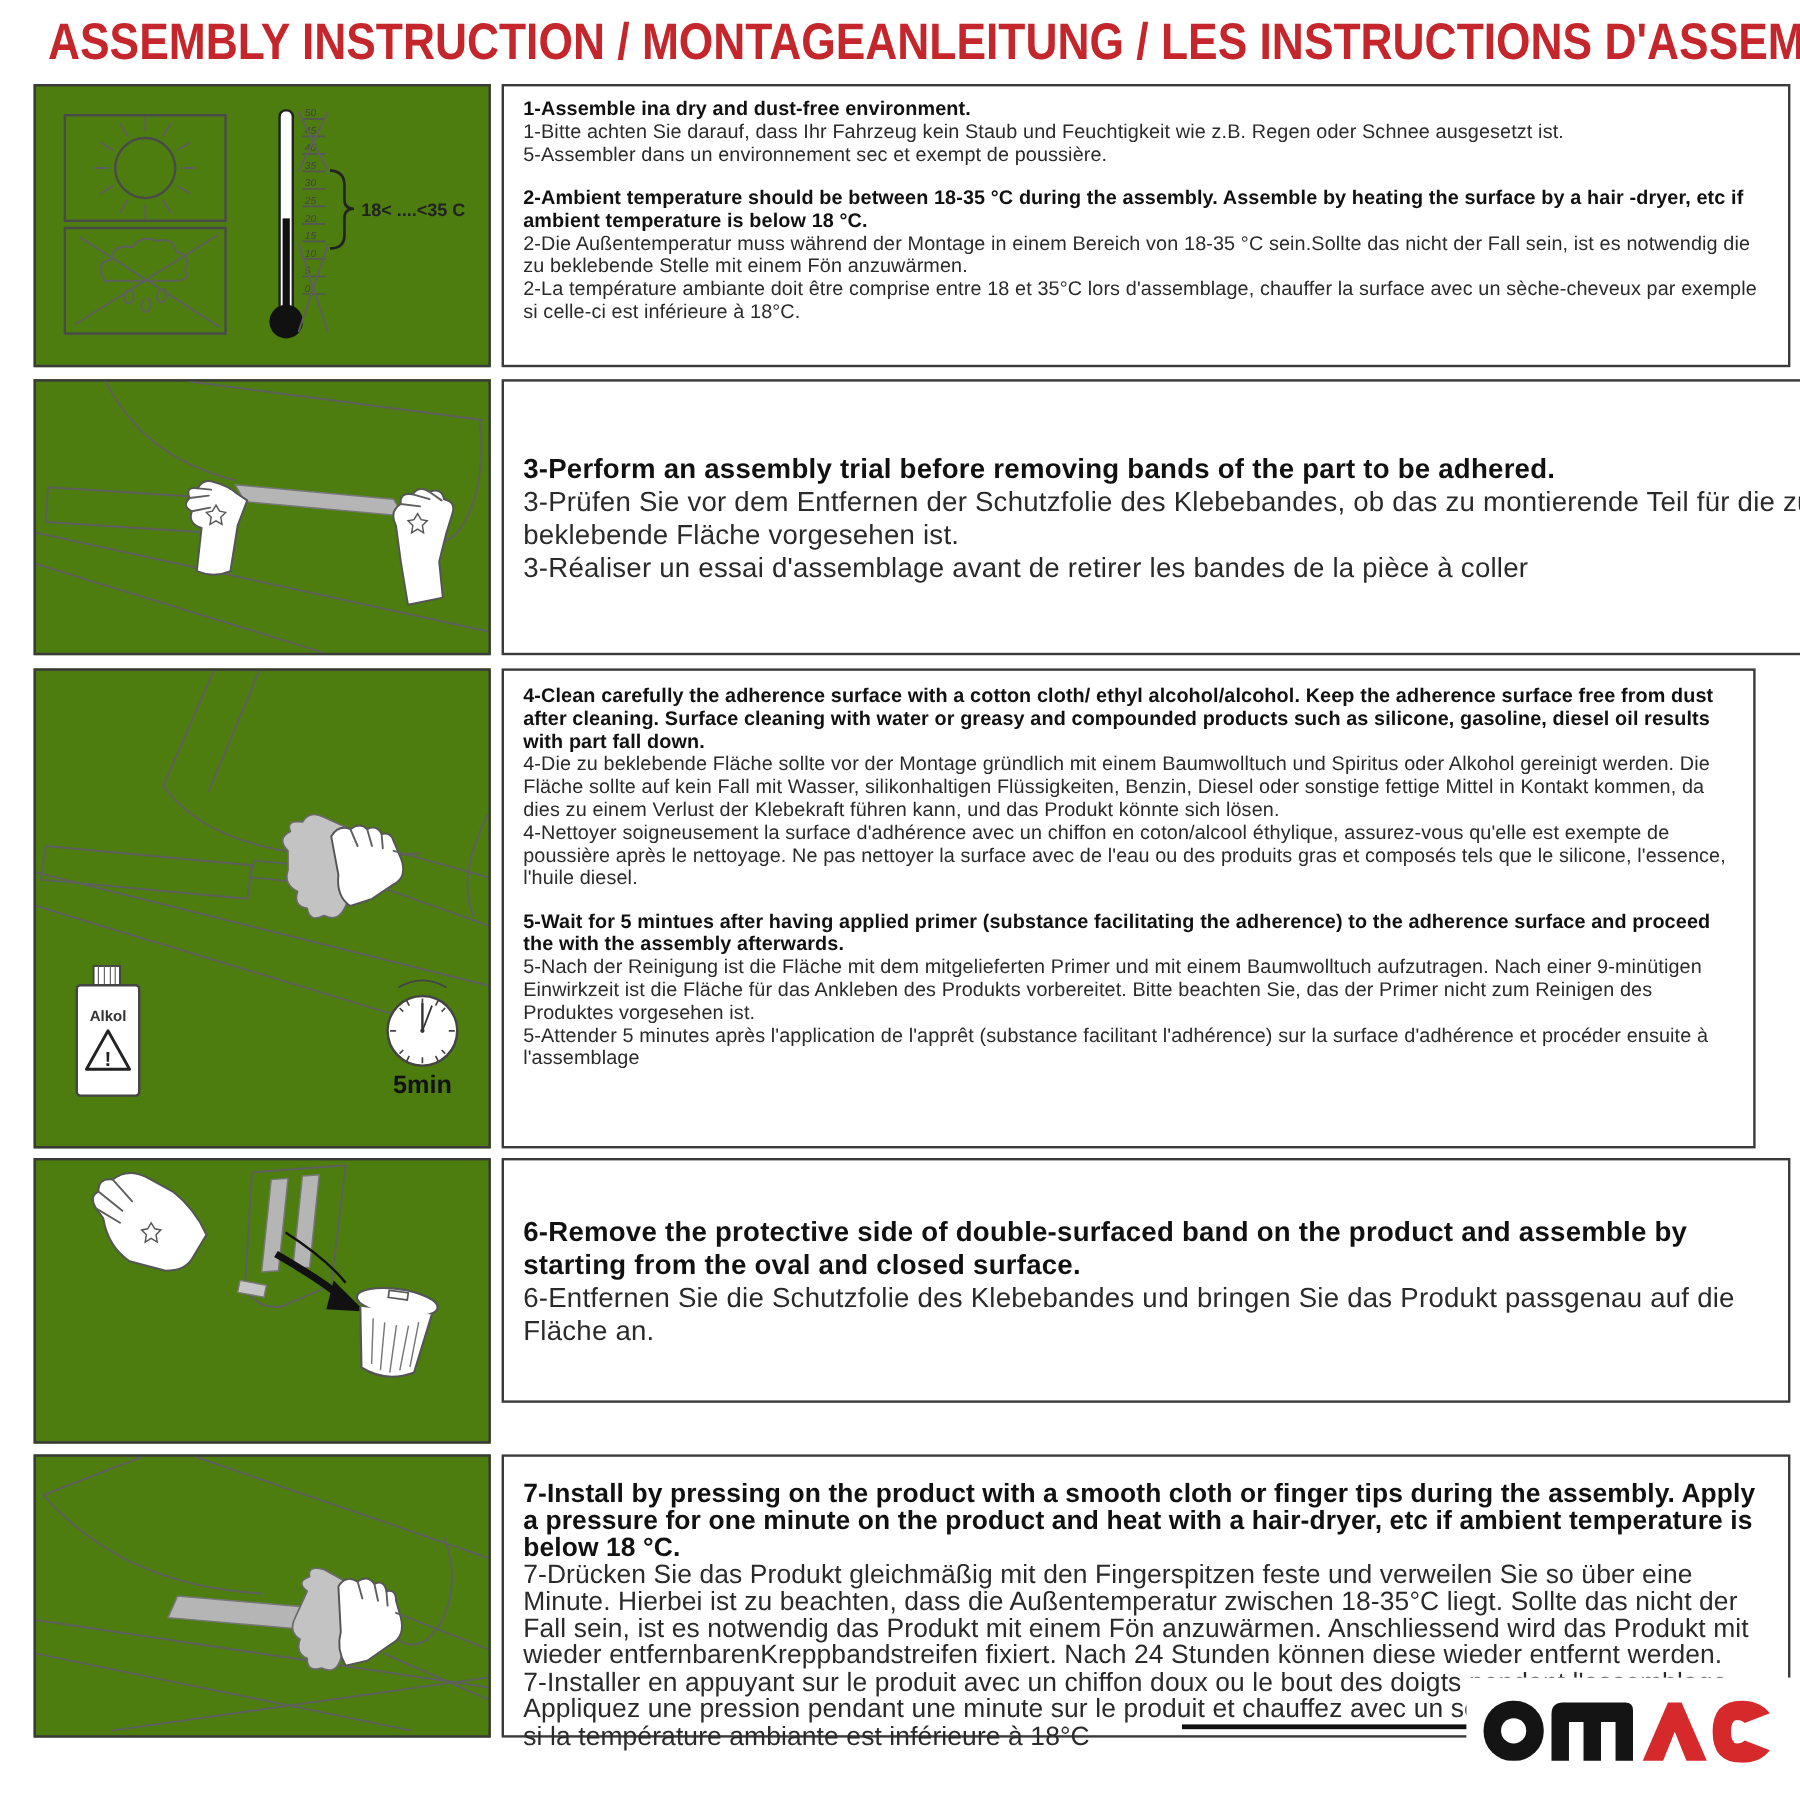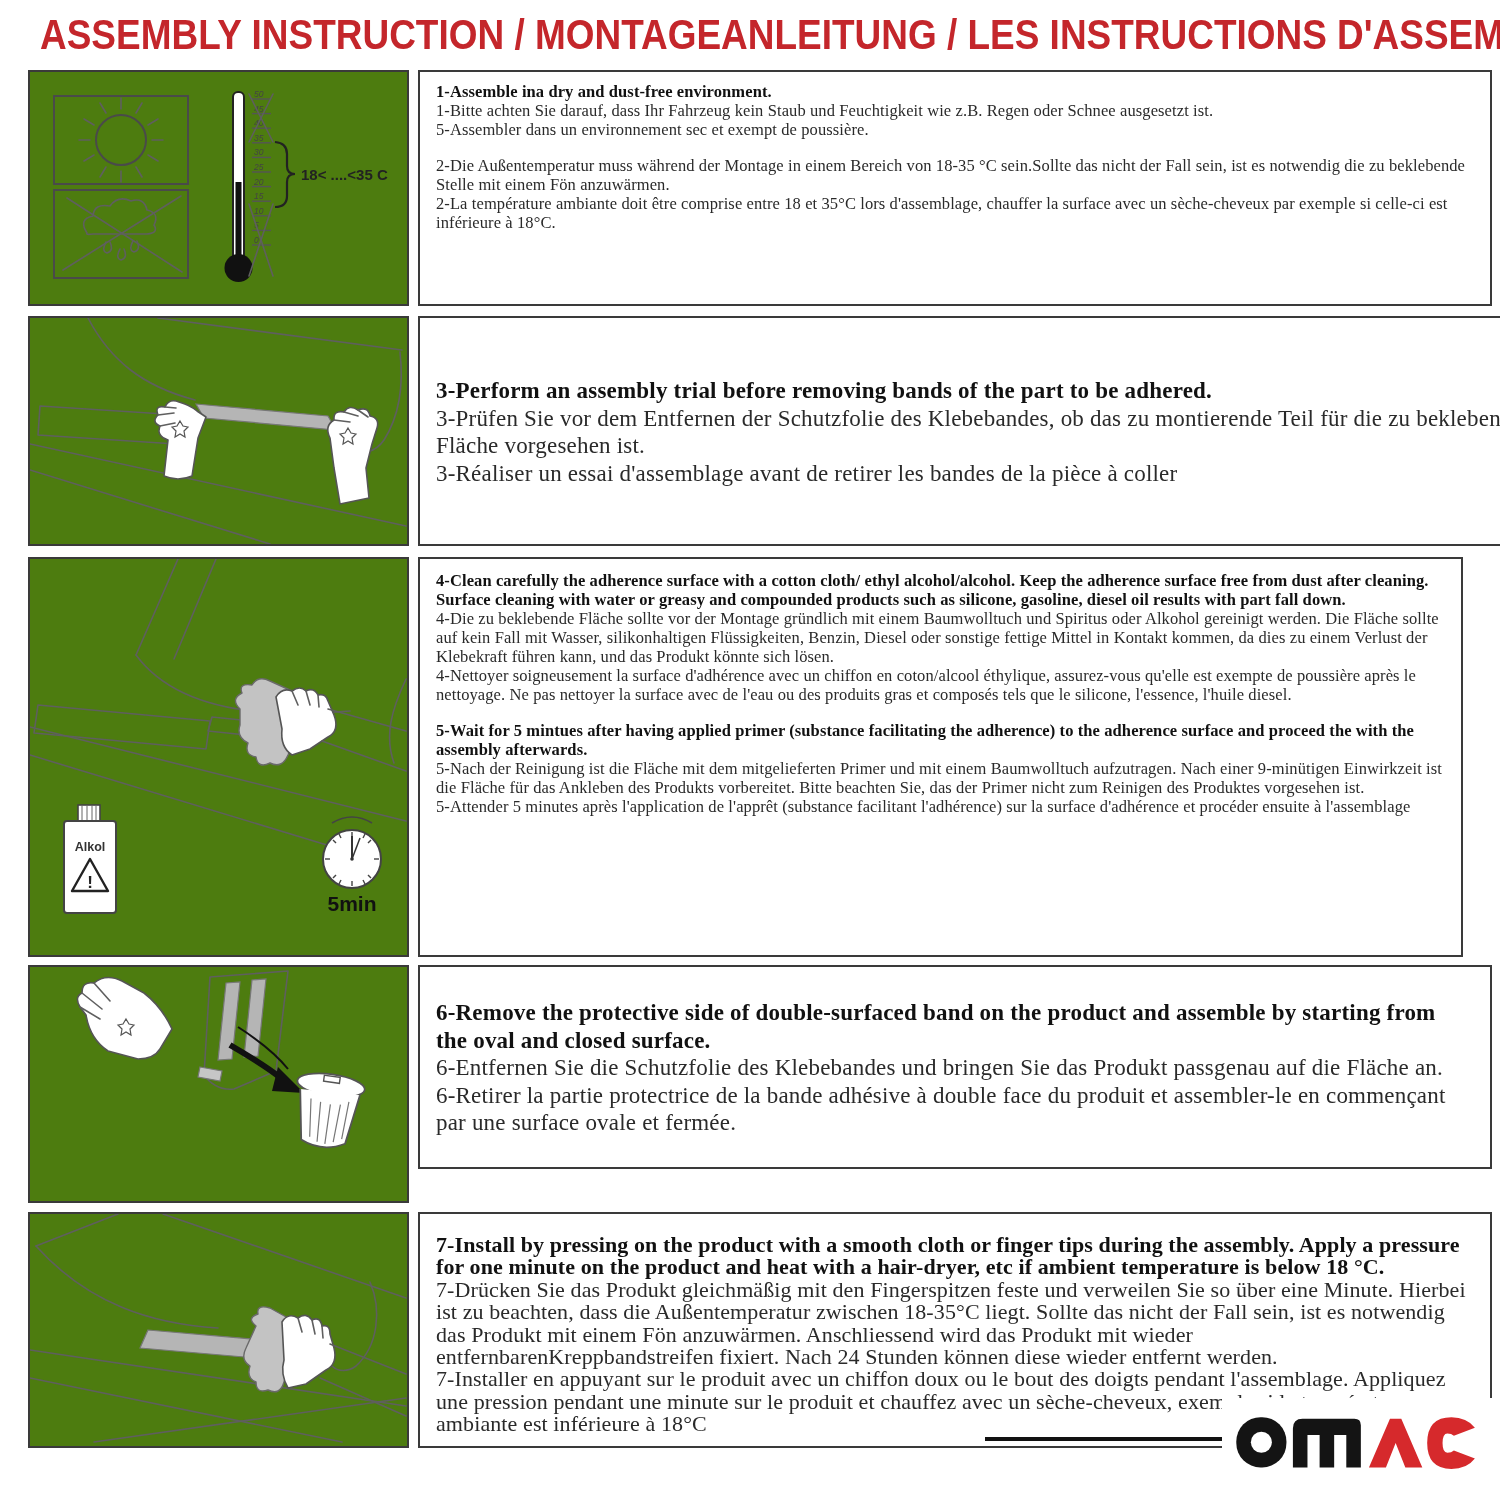--- a/index.html
+++ b/index.html
@@ -3,21 +3,21 @@
 <meta charset="utf-8">
 <style>
   html,body{margin:0;padding:0;background:#fff;}
   body{width:1500px;height:1500px;position:relative;font-family:"Liberation Sans","DejaVu Sans",sans-serif;overflow:hidden;}
   .page{position:absolute;inset:0;background:#fff;}
   .title{position:absolute;left:40px;top:10px;font-size:42px;font-weight:bold;color:#c4262b;
          transform:scale(0.88,1.02);transform-origin:left top;white-space:nowrap;letter-spacing:0px;}
   .illus{position:absolute;background:#4d7c0f;border:2px solid #3a3a3a;box-sizing:border-box;}
   .txt{position:absolute;background:#fff;border:2px solid #3a3a3a;box-sizing:border-box;
        padding:10px 18px 8px 16px;color:#2a2a2a;}
-  .txt p{margin:0;font-family:Liberation Serif, serif;}
+  .txt p{margin:0;}
   .txt p.bold{font-weight:bold;color:#111;}
   .txt p.gap{height:1.05em;}
   .size-s{font-size:16.5px;line-height:19px;letter-spacing:0.1px;}
   .size-l{font-size:23px;line-height:27.5px;letter-spacing:0.2px;}
   .size-m{font-size:22px;line-height:22.4px;letter-spacing:0.1px;}
   .vcenter{display:flex;flex-direction:column;justify-content:center;}
   svg{display:block;}
   .ln{fill:none;stroke:#4a4a4a;stroke-width:2;}
   .art{fill:none;stroke:#5f5f5f;stroke-width:1.6;stroke-linecap:round;stroke-linejoin:round;}
   .hand{fill:#fff;stroke:#555;stroke-width:1.6;stroke-linejoin:round;}
@@ -99,20 +99,21 @@
       </g>
       <text x="271" y="108" font-size="15" font-weight="bold" fill="#222">18&lt; ....&lt;35 C</text>
     </svg>
   </div>
   <div class="txt size-s" style="left:418px;top:70px;width:1074px;height:236px;">
     <div>
         <p class="bold">1-Assemble ina dry and dust-free environment.</p>
         <p class="regular">1-Bitte achten Sie darauf, dass Ihr Fahrzeug kein Staub und Feuchtigkeit wie z.B. Regen oder Schnee ausgesetzt ist.</p>
         <p class="regular">5-Assembler dans un environnement sec et exempt de poussière.</p>
         <p class="gap"></p>
+        <p class="bold">2-Ambient temperature should be between 18-35 °C  during the assembly. Assemble by heating the surface by a hair -dryer, etc if ambient temperature is below 18 °C.</p>
         <p class="regular">2-Die Außentemperatur muss während der Montage in einem Bereich von 18-35 °C  sein.Sollte das nicht der Fall sein, ist es notwendig die zu beklebende Stelle mit einem Fön anzuwärmen.</p>
         <p class="regular">2-La température ambiante doit être comprise entre 18 et 35°C lors d'assemblage, chauffer la surface avec un sèche-cheveux par exemple si celle-ci est inférieure à 18°C.</p>
       </div>
   </div>
 
   <div class="illus" style="left:28px;top:316px;width:381px;height:230px;">
     <svg width="100%" height="100%" viewBox="0 0 377 226">
       <g class="art">
         <path d="M58,0 C80,42 112,68 165,82"></path>
         <path d="M128,0 L372,32"></path>
@@ -228,21 +229,20 @@
         <rect x="290" y="109" width="16" height="6" fill="#fff" stroke="#555" stroke-width="1.4"></rect>
         <path d="M268,126 L276,176 Q298,186 320,174 L328,124" fill="#fff" stroke="#555" stroke-width="1.8"></path>
         <path d="M280,134 L284,172 M290,136 L292,176 M300,137 L300,177 M310,136 L308,174 M318,132 L316,170" stroke="#777" stroke-width="1.2" fill="none"></path>
       </g>
     </svg>
   </div>
   <div class="txt size-l vcenter" style="left:418px;top:965px;width:1074px;height:204px;">
     <div>
         <p class="bold">6-Remove the protective side of double-surfaced band on the product and assemble by starting from the oval and closed surface.</p>
         <p class="regular">6-Entfernen Sie die Schutzfolie des Klebebandes und bringen Sie das Produkt passgenau auf die Fläche an.</p>
-        <p class="regular">6-Retirer la partie protectrice de la bande adhésive à double face du produit et assembler-le en commençant par une surface ovale et fermée.</p>
       </div>
   </div>
 
   <div class="illus" style="left:28px;top:1212px;width:381px;height:236px;">
     <svg width="100%" height="100%" viewBox="0 0 377 232">
       <g class="art">
         <path d="M88,0 L6,32"></path>
         <path d="M6,32 C58,90 122,110 188,114"></path>
         <path d="M133,0 L376,84"></path>
         <path d="M340,68 C352,96 348,132 326,152 C318,158 308,158 302,152"></path>

